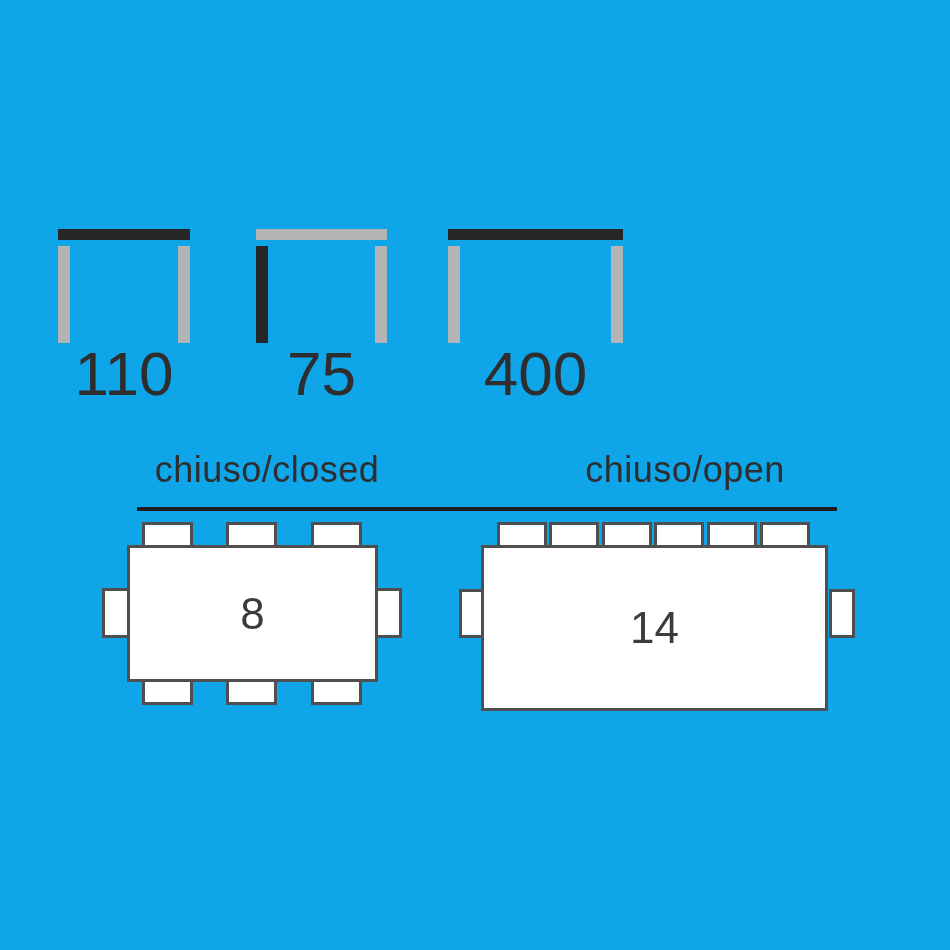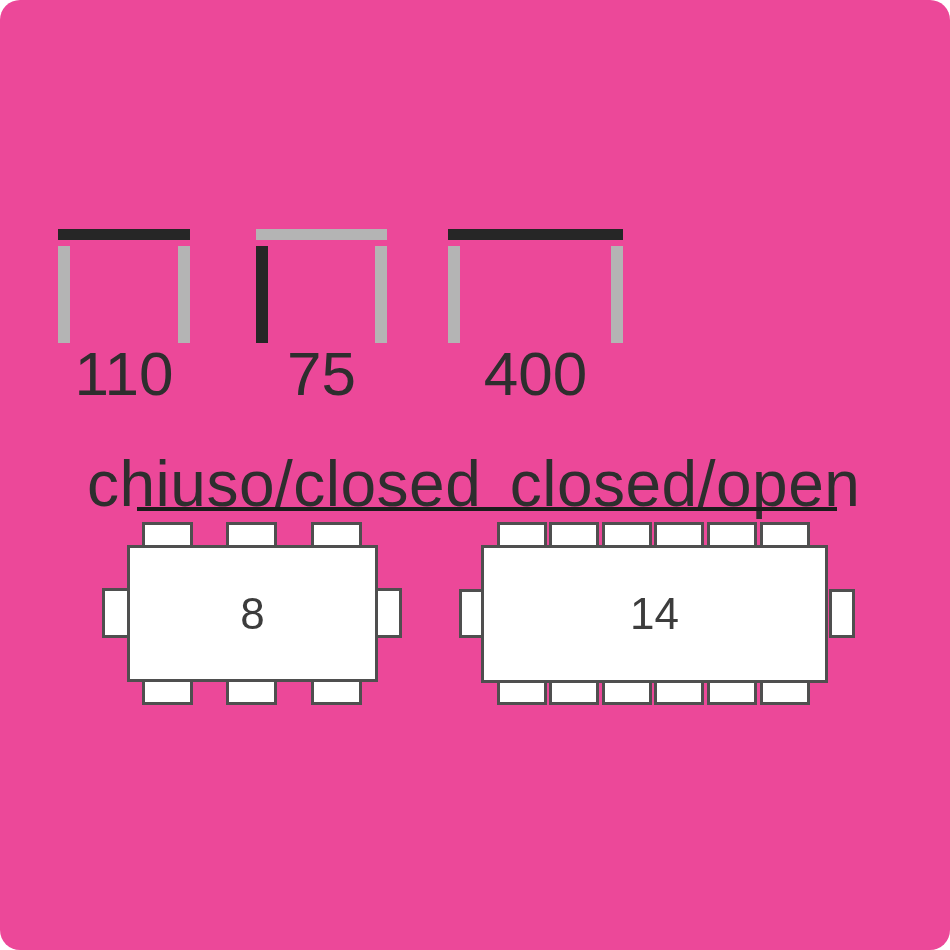--- a/index.html
+++ b/index.html
@@ -17,42 +17,42 @@
   .sv .leg-l{left:0;}
   .sv .leg-r{right:0;}
   .sv .dim{
     position:absolute;top:114px;left:-60px;right:-60px;
     text-align:center;font-size:62px;line-height:1;
     color:var(--ink);white-space:nowrap;
   }
   
   .heading{
     position:absolute;top:452px;height:52px;
-    text-align:center;font-size:64px;line-height:1;
+    text-align:center;font-size:36px;line-height:1;
     color:var(--ink);letter-spacing:.5px;white-space:nowrap;
   }
   .divider{
     position:absolute;left:137px;top:507px;width:700px;height:4px;
     background:var(--line);
   }
   .chair{
     position:absolute;z-index:1;box-sizing:border-box;
     border:3px solid var(--outline);background:#ffffff;
   }
   .ttable{
     position:absolute;z-index:2;box-sizing:border-box;
     border:3px solid var(--outline);background:#ffffff;
     display:flex;align-items:center;justify-content:center;
   }
   .seats{font-size:44px;line-height:1;color:var(--num);}
 </style>
 </head>
 <body>
 
-<div id="canvas" style="background: #ec4899; border-radius: 20px; --ink: #2e2e2e; --num: #3c3c3c; --outline: #4f4f4f; --line: #1c1c1c;">
+<div id="canvas" style="background: #0ea5e9; --ink: #2e2e2e; --num: #3c3c3c; --outline: #4f4f4f; --line: #1c1c1c;">
 
   <div class="sv" style="left:58px;width:132px">
     <div class="bar" style="background: rgb(38, 38, 38);"></div>
     <div class="leg leg-l" style="background: rgb(180, 180, 180);"></div>
     <div class="leg leg-r" style="background: rgb(180, 180, 180);"></div>
     <div class="dim">110</div>
   </div>
 
   <div class="sv" style="left:256px;width:131px">
     <div class="bar" style="background: rgb(180, 180, 180);"></div>
@@ -63,21 +63,21 @@
 
   <div class="sv" style="left:448px;width:175px">
     <div class="bar" style="background: rgb(38, 38, 38);"></div>
     <div class="leg leg-l" style="background: rgb(180, 180, 180);"></div>
     <div class="leg leg-r" style="background: rgb(180, 180, 180);"></div>
     <div class="dim">400</div>
   </div>
 
 
   <div class="heading" style="left:87px;width:360px">chiuso/closed</div>
-  <div class="heading" style="left:505px;width:360px">closed/open</div>
+  <div class="heading" style="left:505px;width:360px">chiuso/open</div>
   <div class="divider"></div>
 
   <div class="chair" style="left:142px;top:522px;width:51px;height:27px"></div>
   <div class="chair" style="left:226px;top:522px;width:51px;height:27px"></div>
   <div class="chair" style="left:311px;top:522px;width:51px;height:27px"></div>
   <div class="chair" style="left:142px;top:678px;width:51px;height:27px"></div>
   <div class="chair" style="left:226px;top:678px;width:51px;height:27px"></div>
   <div class="chair" style="left:311px;top:678px;width:51px;height:27px"></div>
   <div class="chair" style="left:102px;top:588px;width:28px;height:50px"></div>
   <div class="chair" style="left:374px;top:588px;width:28px;height:50px"></div>
@@ -92,17 +92,17 @@
   <div class="chair" style="left:707px;top:522px;width:50px;height:27px"></div>
   <div class="chair" style="left:760px;top:522px;width:50px;height:27px"></div>
   <div class="chair" style="left:497px;top:678px;width:50px;height:27px"></div>
   <div class="chair" style="left:549px;top:678px;width:50px;height:27px"></div>
   <div class="chair" style="left:602px;top:678px;width:50px;height:27px"></div>
   <div class="chair" style="left:654px;top:678px;width:50px;height:27px"></div>
   <div class="chair" style="left:707px;top:678px;width:50px;height:27px"></div>
   <div class="chair" style="left:760px;top:678px;width:50px;height:27px"></div>
   <div class="chair" style="left:459px;top:589px;width:26px;height:49px"></div>
   <div class="chair" style="left:829px;top:589px;width:26px;height:49px"></div>
-  <div class="ttable" style="left:481px;top:545px;width:347px;height:138px">
+  <div class="ttable" style="left:481px;top:545px;width:347px;height:166px">
     <div class="seats">14</div>
   </div>
 
 </div>
 
 </body></html>

